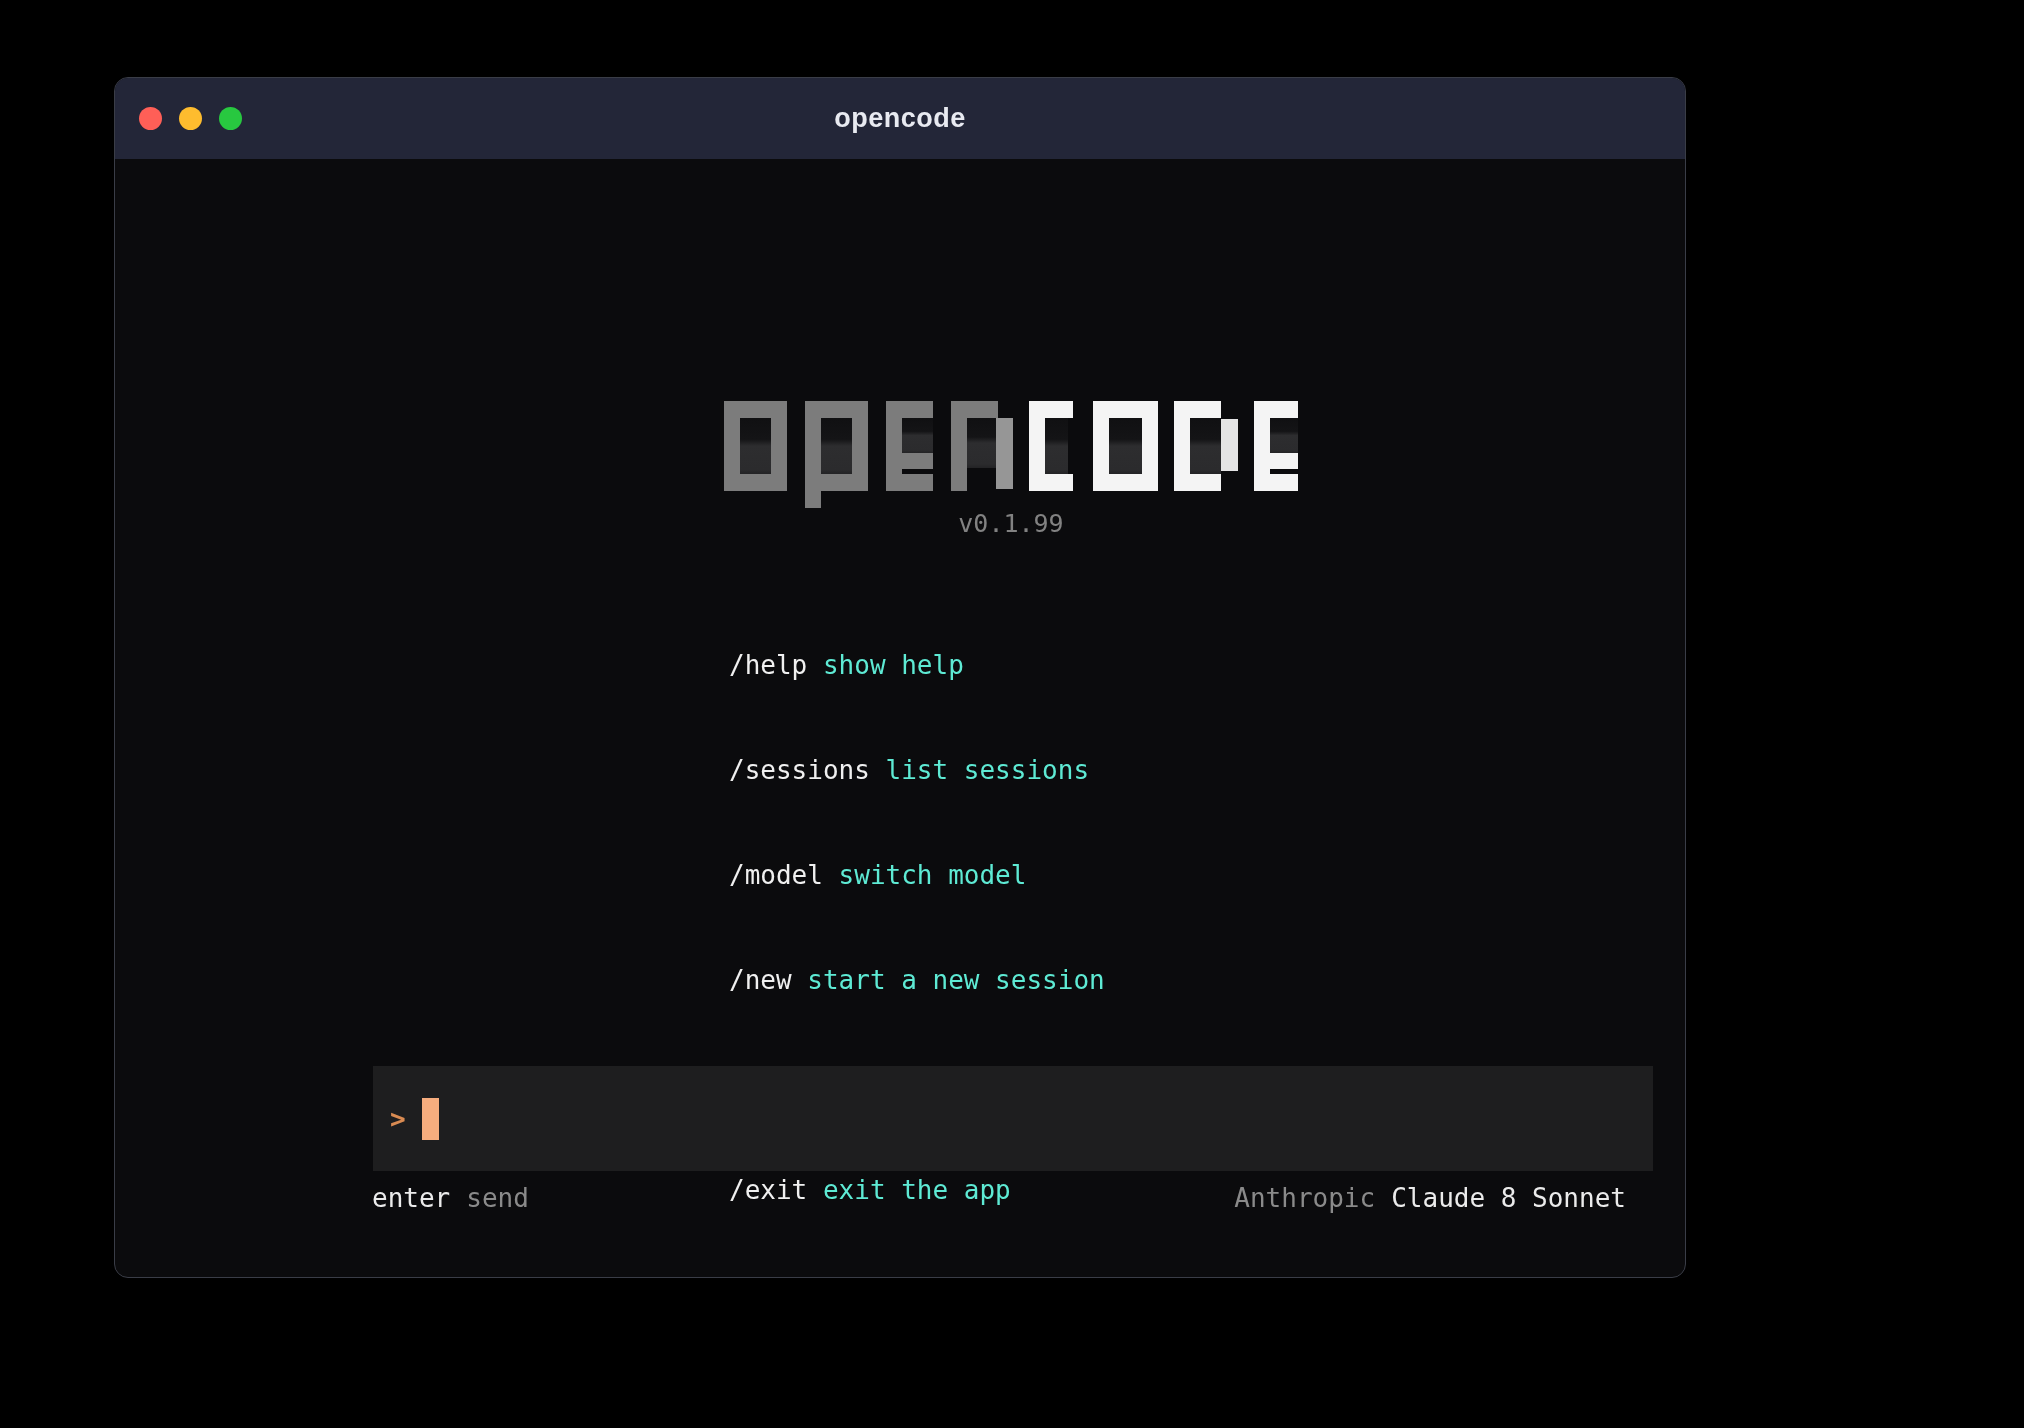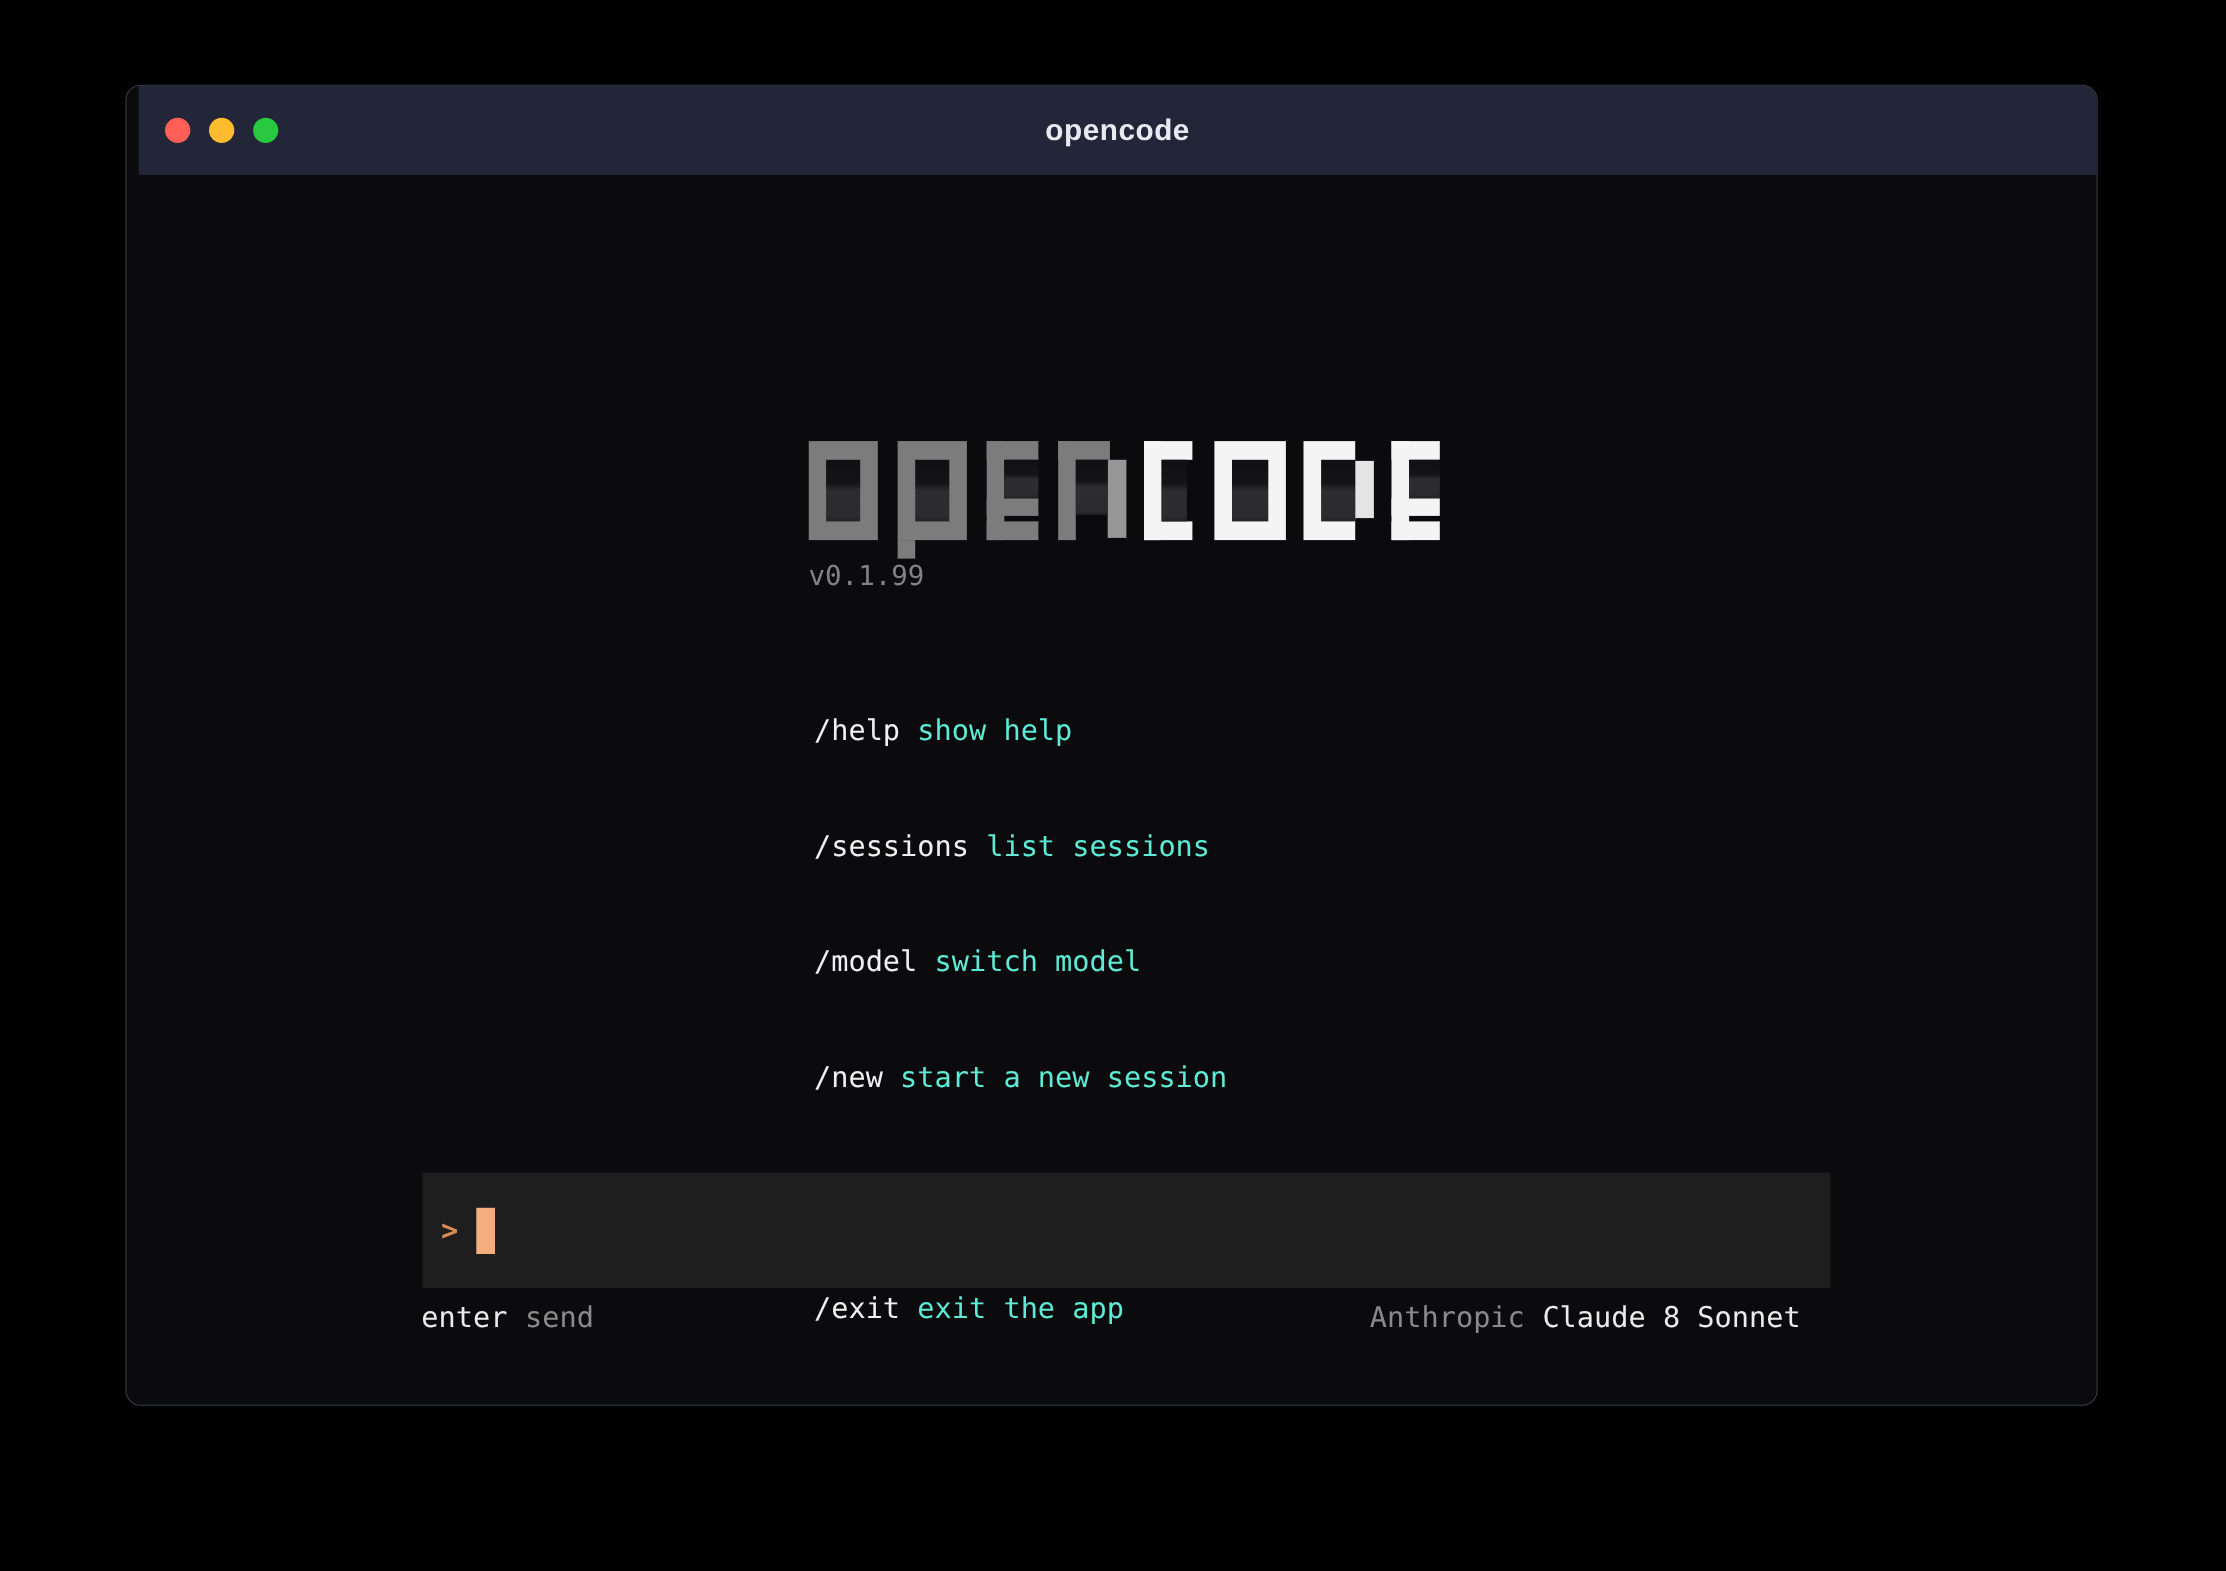--- a/index.html
+++ b/index.html
@@ -4,27 +4,26 @@
 <style>
   * { margin:0; padding:0; box-sizing:border-box; }
   html,body {
     width:2024px; height:1428px;
     background:#000;
     overflow:hidden;
     font-family:"DejaVu Sans Mono","Liberation Mono",monospace;
   }
   .window{
     position:absolute; left:114px; top:77px;
-    width:1793px; height:1201px;
+    width:1572px; height:1201px;
     background:#0b0b0d;
     border:1px solid #3a3d47;
     border-radius:14px;
     overflow:hidden;
     box-shadow:0 30px 80px rgba(0,0,0,.9);
-    padding-left:11px;
   }
   .titlebar{
     position:relative;
     height:81px;
     background:#232638;
     display:flex; align-items:center; justify-content:center;
   }
   .lights{
     position:absolute; left:24px; top:0; height:100%;
     display:flex; align-items:center; gap:17px;
@@ -39,21 +38,21 @@
   .wtitle{
     font-family:"Liberation Sans","DejaVu Sans",sans-serif;
     font-weight:700; font-size:27px; letter-spacing:.5px;
     color:#e8eaf1;
   }
   .content{ position:relative; width:100%; height:calc(100% - 81px); }
 
   .logo-wrap{ position:absolute; left:609px; top:242px; width:574px; }
   .logo-wrap svg{ display:block; width:574px; height:107px; }
   .version{
-    margin-top:2px; text-align:left;
+    margin-top:2px; text-align:center;
     font-size:25px; line-height:28px; color:#828282;
   }
 
   .cmds{
     position:absolute; left:614px; top:419px;
     font-size:26px; line-height:35px;
     white-space:pre;
   }
   .cmds .cmd{ color:#f0f0f0; }
   .cmds .desc{ color:#5eead4; }

